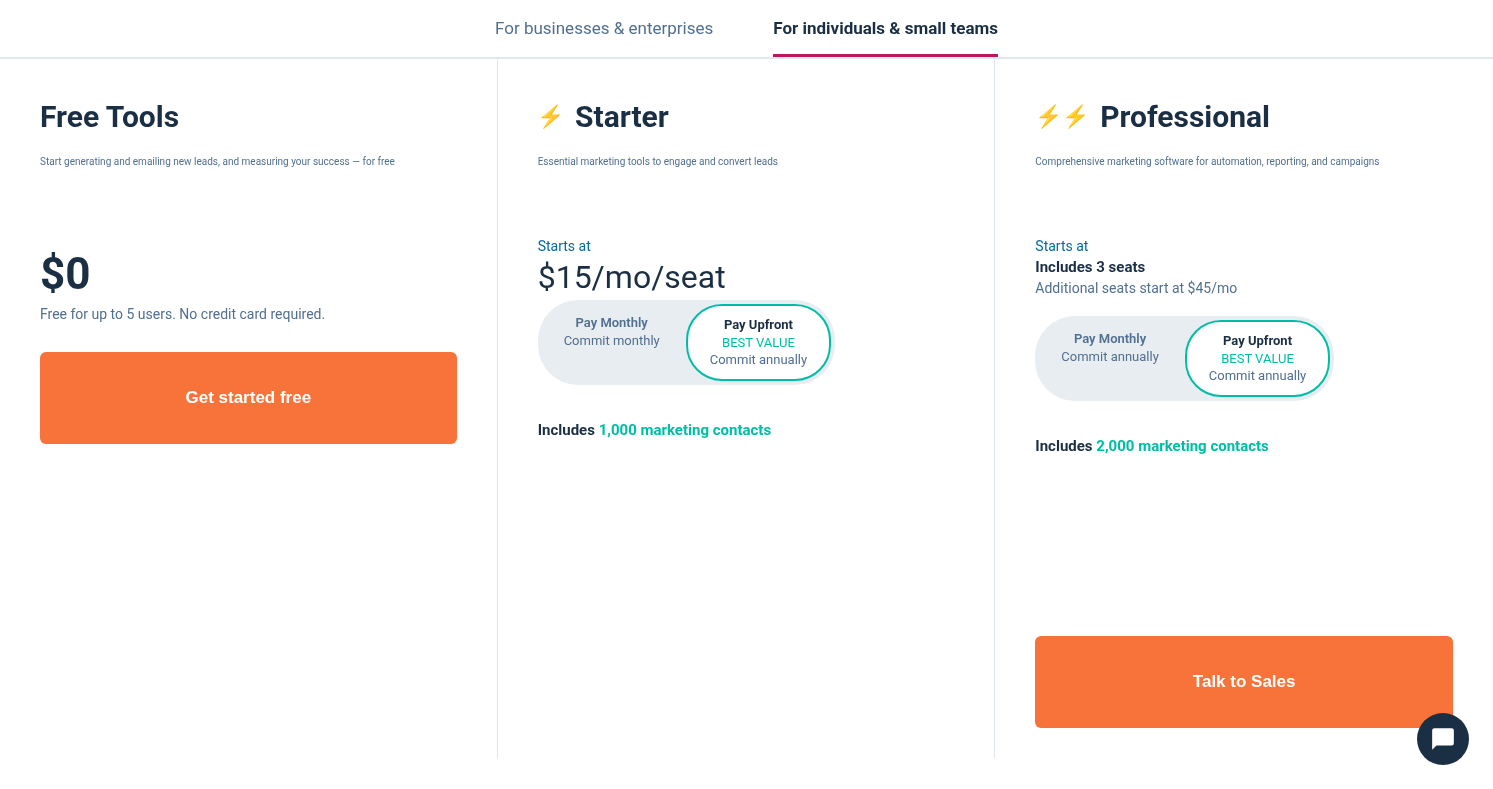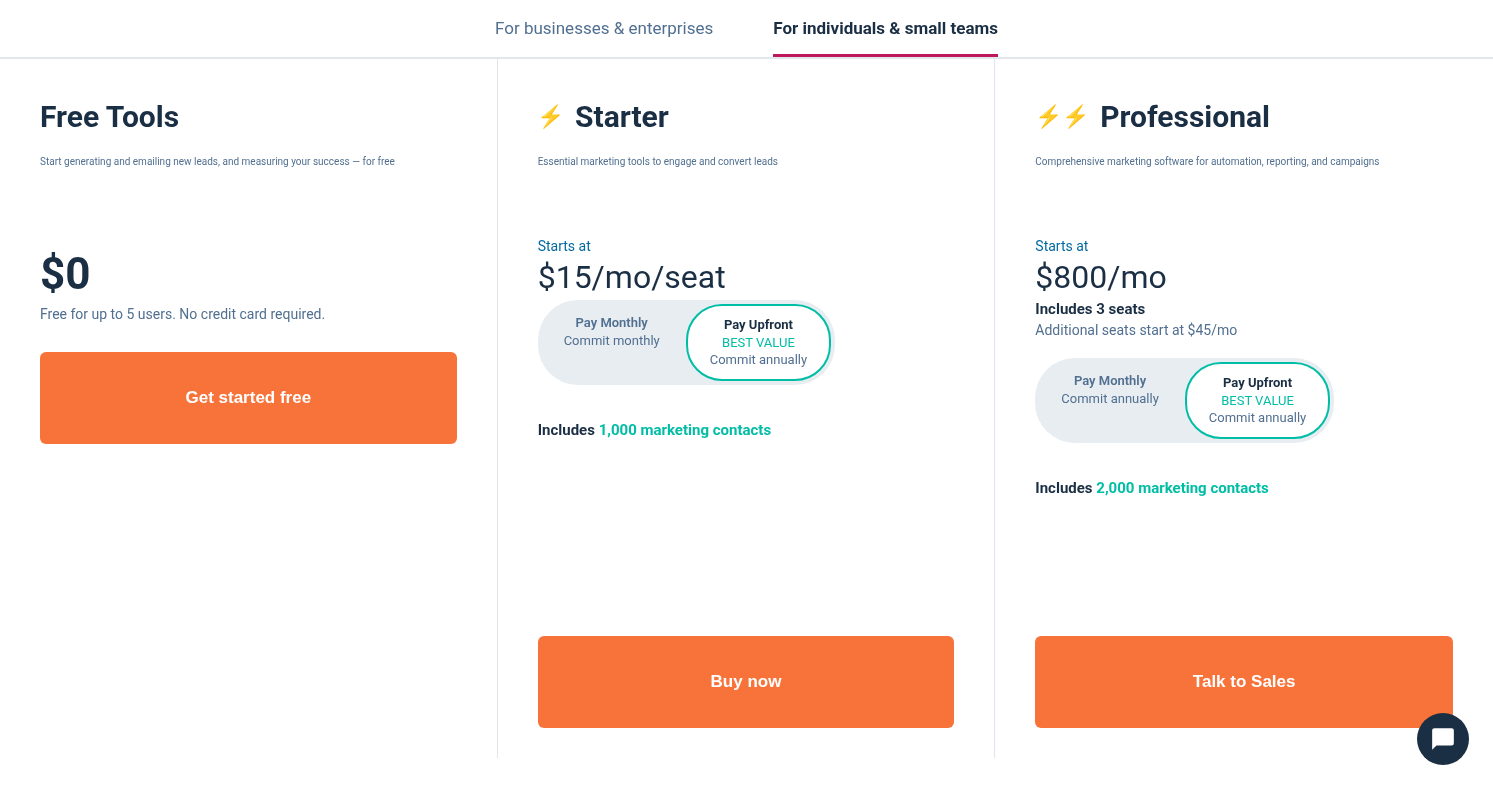--- a/index.html
+++ b/index.html
@@ -263,32 +263,30 @@
         <div style="font-weight:700;color:#1a2e44;">Pay Upfront</div>
         <div class="toggle-best-value">BEST VALUE</div>
         <div class="toggle-commit">Commit annually</div>
       </div>
     </div>
 
     <div class="contacts-info">
       <span class="bold">Includes </span><span class="highlight">1,000</span><span class="highlight"> marketing contacts</span>
     </div>
 
-    <button class="cta-button">Buy now</button>
   </div>
 
   <div class="pricing-col">
     <div class="plan-header">
       <span class="bolt-icon bolt-double">⚡⚡</span>
       <span class="plan-name">Professional</span>
     </div>
     <p class="plan-description">Comprehensive marketing software for automation, reporting, and campaigns</p>
 
     <div class="starts-at-label">Starts at</div>
-    <div class="plan-price">$800/mo</div>
 
     <div class="seats-info">
       <div class="seats-included">Includes 3 seats</div>
       <div class="seats-additional">Additional seats start at $45/mo</div>
     </div>
 
     <div class="billing-toggle">
       <div class="toggle-option inactive">
         <div class="toggle-main">Pay Monthly</div>
         <div class="toggle-commit">Commit annually</div>

